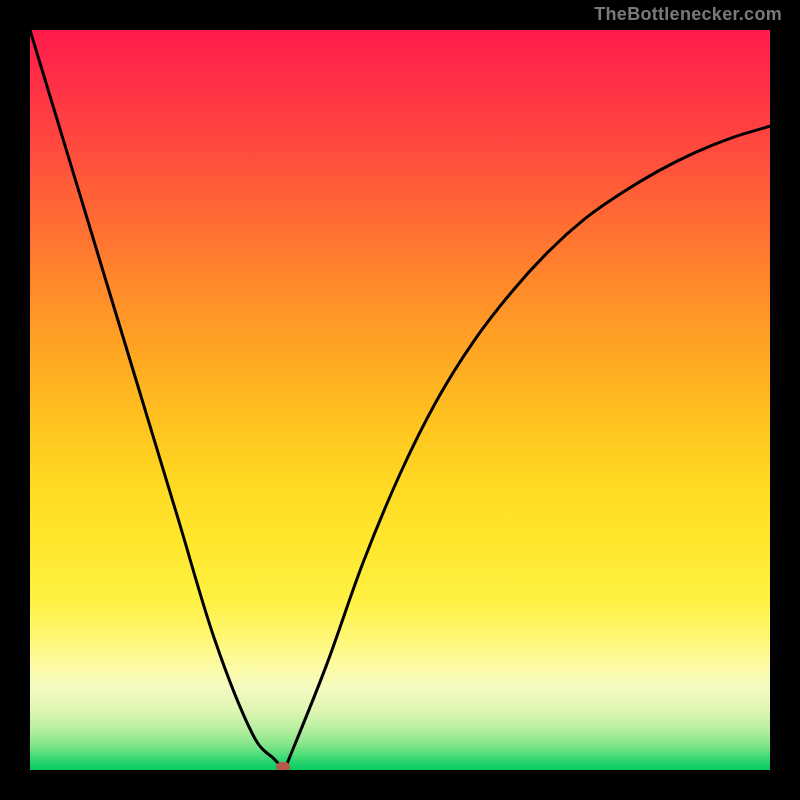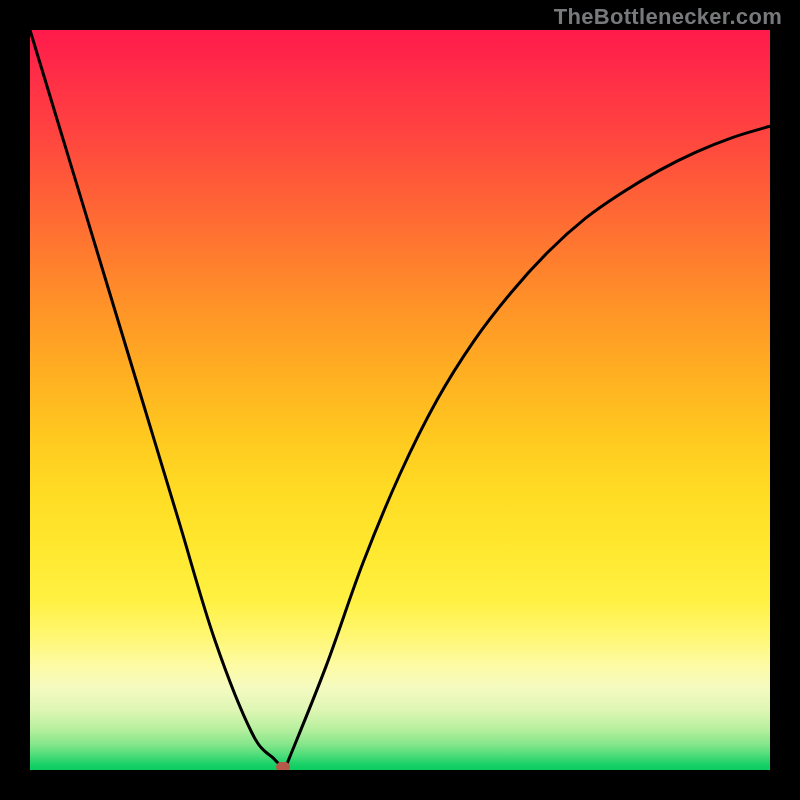--- a/index.html
+++ b/index.html
@@ -15,21 +15,21 @@
     position: relative;
     width: 800px;
     height: 800px;
     background: #000000;
   }
   .attribution {
     position: absolute;
     top: 4px;
     right: 18px;
     color: #77797b;
-    font-size: 22px;
+    font-size: 18px;
     font-weight: 600;
     letter-spacing: 0.3px;
     z-index: 3;
   }
   .plot-area {
     position: absolute;
     left: 30px;
     top: 30px;
     width: 740px;
     height: 740px;

